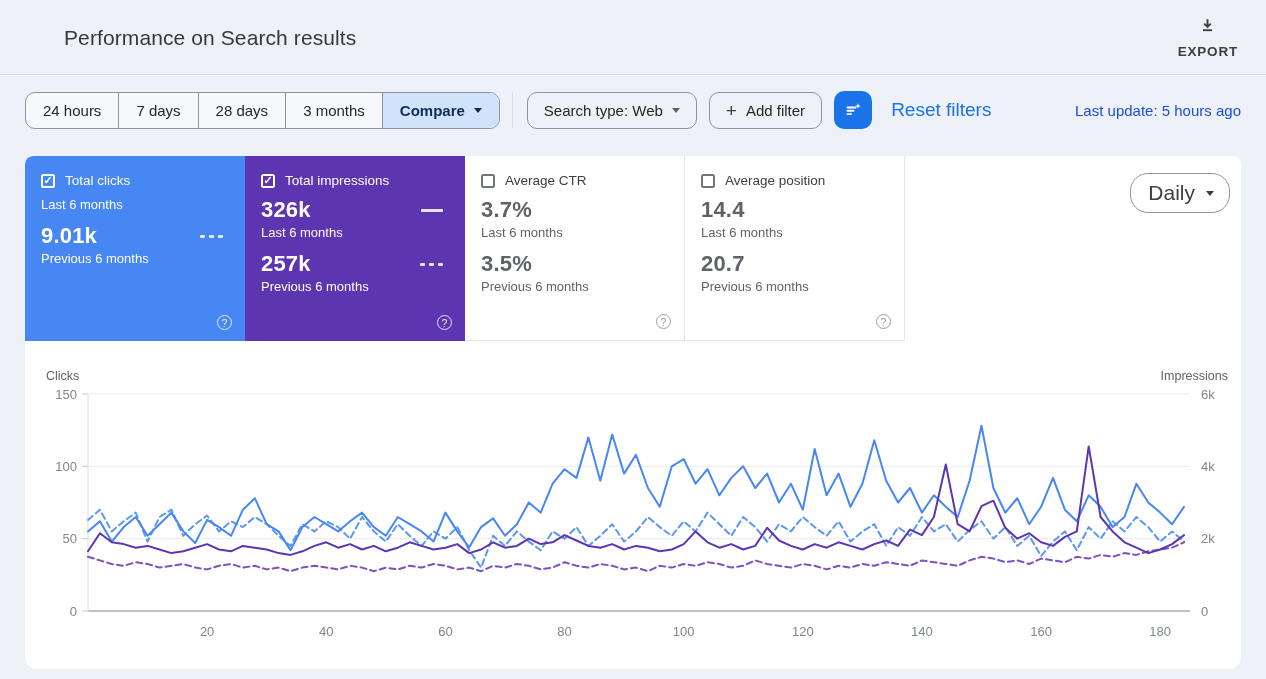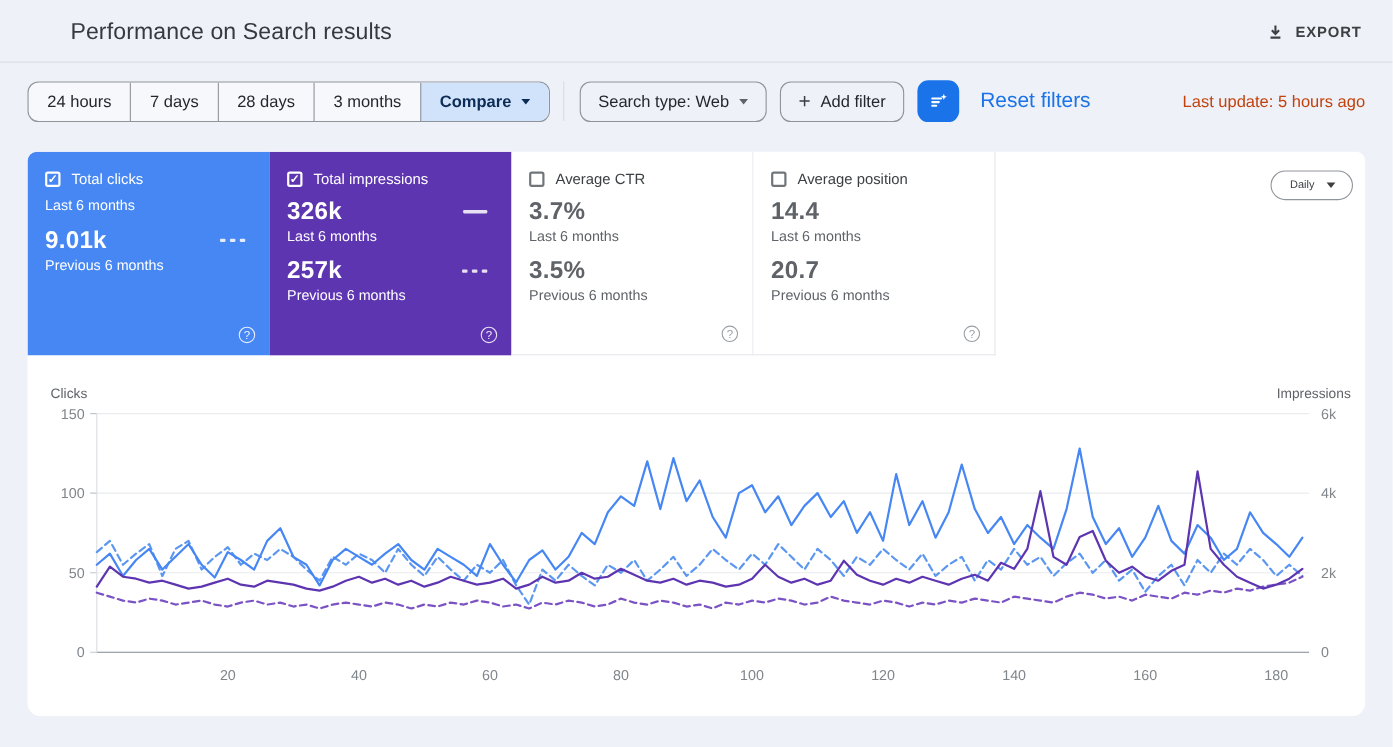--- a/index.html
+++ b/index.html
@@ -7,21 +7,21 @@
   body {
     background:#eef1f7;
     font-family:"Liberation Sans", sans-serif;
     color:#3c4043;
   }
   
   .hdr { display:flex; justify-content:space-between; align-items:center;
          padding:17px 28px 15px 28px;margin-left:36px; }
   .hdr-title { font-size:21px; font-weight:400; color:#353a3f; letter-spacing:.1px; }
   .export-btn { display:flex; align-items:center; gap:10px; cursor:pointer;
-                font-size:13.5px; font-weight:700; letter-spacing:.8px; color:#3c4043; }
+                font-size:13.5px; font-weight:700; letter-spacing:.8px; color:#3c4043;flex-direction:column; }
   .hdr-divider { border-bottom:1px solid #d9dde4; }
 
   
   .filterbar { display:flex; align-items:center; margin:16px 25px 0 25px; }
   .seg-group { display:inline-flex; border:1px solid #8f949a; border-radius:10px;
                overflow:hidden; background:#f6f8fc; height:37px; }
   .seg { display:flex; align-items:center; padding:0 17px; font-size:15px; color:#24272b;
          border-left:1px solid #8f949a; cursor:pointer; white-space:nowrap; }
   .seg:first-child { border-left:none; }
   .seg.selected { background:#d0e3fb; color:#0d2c55; font-weight:700; gap:9px; }
@@ -32,21 +32,21 @@
   .chip { display:flex; align-items:center; gap:9px; border:1px solid #8f949a;
           border-radius:10px; height:37px; padding:0 16px; font-size:15px;
           color:#24272b; cursor:pointer; white-space:nowrap; background:transparent; }
   .chip + .chip { margin-left:12px; }
   .chip .caret { color:#5f6368; }
   .plus { font-size:19px; font-weight:400; color:#3c4043; line-height:1; }
   .tune-btn { width:38px; height:38px; border-radius:10px; background:#1a73e8;
               display:flex; align-items:center; justify-content:center;
               margin-left:12px; cursor:pointer; }
   .reset-link { color:#1a73e8; font-size:19px; margin-left:19px; cursor:pointer; white-space:nowrap; }
-  .last-update { margin-left:auto; color:#c2410c; font-size:15px; white-space:nowrap; }
+  .last-update { margin-left:auto; color:#1d4ed8; font-size:15px; white-space:nowrap; }
 
   
   .panel { margin:27px 25px 0 25px; width:1216px; height:513px; background:#fff;
            border-radius:8px 8px 12px 12px; overflow:hidden; }
   .cards-row { display:flex; height:185px; }
   .card { width:220px; position:relative; padding:17px 16px 12px 16px; cursor:pointer; }
   .card.blue   { background:#4687f4; color:#fff; border-top-left-radius:8px; }
   .card.purple { background:#5e35b1; color:#fff; }
   .card.white  { background:#fff; color:#5f6368; border-bottom:1px solid #e4e7eb; }
   .card.white.b-right { border-right:1px solid #e4e7eb; }
@@ -64,21 +64,21 @@
   .ind-solid { width:22px; height:3px; background:rgba(255,255,255,.85); border-radius:1px; }
   .ind-dashed { display:flex; gap:4px; }
   .ind-dashed i { width:5px; height:3px; background:rgba(255,255,255,.85); border-radius:1px; }
   .help { position:absolute; right:13px; bottom:11px; width:15px; height:15px;
           border-radius:50%; font-size:10.5px; display:flex; align-items:center;
           justify-content:center; }
   .card.blue .help, .card.purple .help { border:1.5px solid rgba(255,255,255,.85); color:rgba(255,255,255,.9); }
   .card.white .help { border:1.5px solid #9aa0a6; color:#9aa0a6; }
   .daily-btn { margin:17px 11px 0 auto; align-self:flex-start; display:flex; align-items:center;
                gap:11px; border:1px solid #8f949a; border-radius:18px; background:#fff;
-               padding:7px 15px 7px 17px; font-size:10px; color:#3c4043; cursor:pointer; }
+               padding:7px 15px 7px 17px; font-size:21px; color:#3c4043; cursor:pointer; }
   .daily-btn .caret { color:#3c4043; }
 
   
   .chart-wrap { padding-top:24px; }
   svg text { font-family:"Liberation Sans", sans-serif; }
 </style>
 </head>
 <body>
 
 <div class="hdr">

